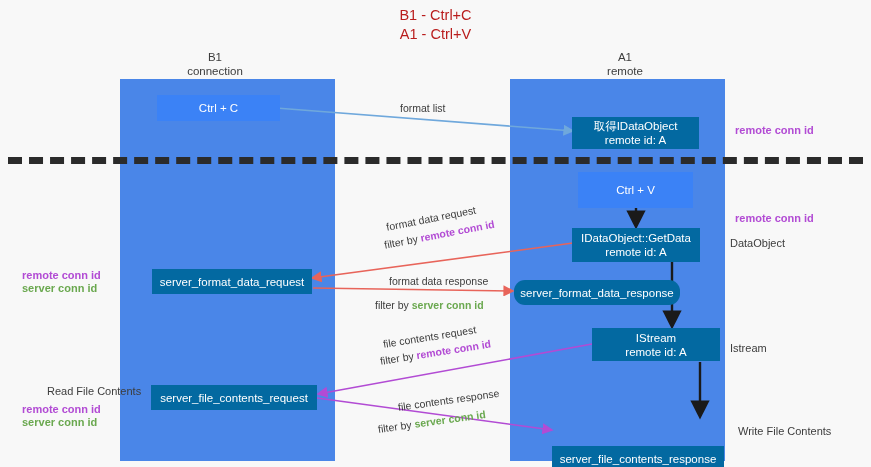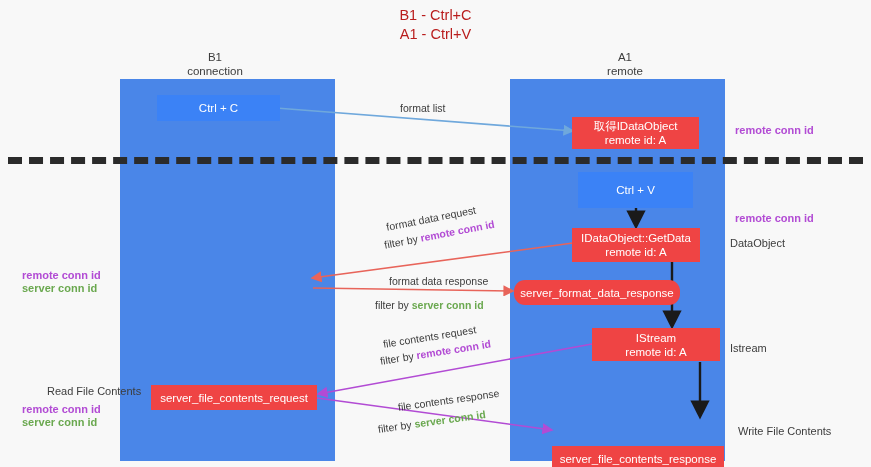--- a/index.html
+++ b/index.html
@@ -47,21 +47,21 @@
     flex-direction: column;
     align-items: center;
     justify-content: center;
     color: #ffffff;
     font-size: 11.5px;
     line-height: 14px;
     text-align: center;
     white-space: pre;
   }
   .node.green { background: #3b82f6; }
-  .node.orange { background: #ef4444; }
+  .node.orange { background: #0369a1; }
 
   .side-label {
     position: absolute;
     font-size: 11px;
     line-height: 14px;
     color: #3c3c3c;
     white-space: pre;
   }
   .purple { color: #b24bd4; font-weight: bold; }
   .green-txt { color: #6aa84f; font-weight: bold; }
@@ -146,20 +146,21 @@
   <div class="node green" style="left:157px; top:95px; width:123px; height:26px;">Ctrl + C</div>
 
   <div class="node orange" style="left:572px; top:117px; width:127px; height:32px;">取得IDataObject
 remote id: A</div>
 
   <div class="node green" style="left:578px; top:172px; width:115px; height:36px;">Ctrl + V</div>
 
   <div class="node orange" style="left:572px; top:228px; width:128px; height:34px;">IDataObject::GetData
 remote id: A</div>
 
+  <div class="node orange" style="left:152px; top:269px; width:160px; height:25px;">server_format_data_request</div>
 
   <div class="node orange" style="left:514px; top:280px; width:166px; height:25px;border-radius:11px;">server_format_data_response</div>
 
   <div class="node orange" style="left:592px; top:328px; width:128px; height:33px;">IStream
 remote id: A</div>
 
   <div class="node orange" style="left:151px; top:385px; width:166px; height:25px;">server_file_contents_request</div>
 
   <div class="node orange" style="left:552px; top:418px; width:172px; height:25px;margin-top:28px;">server_file_contents_response</div>
 

